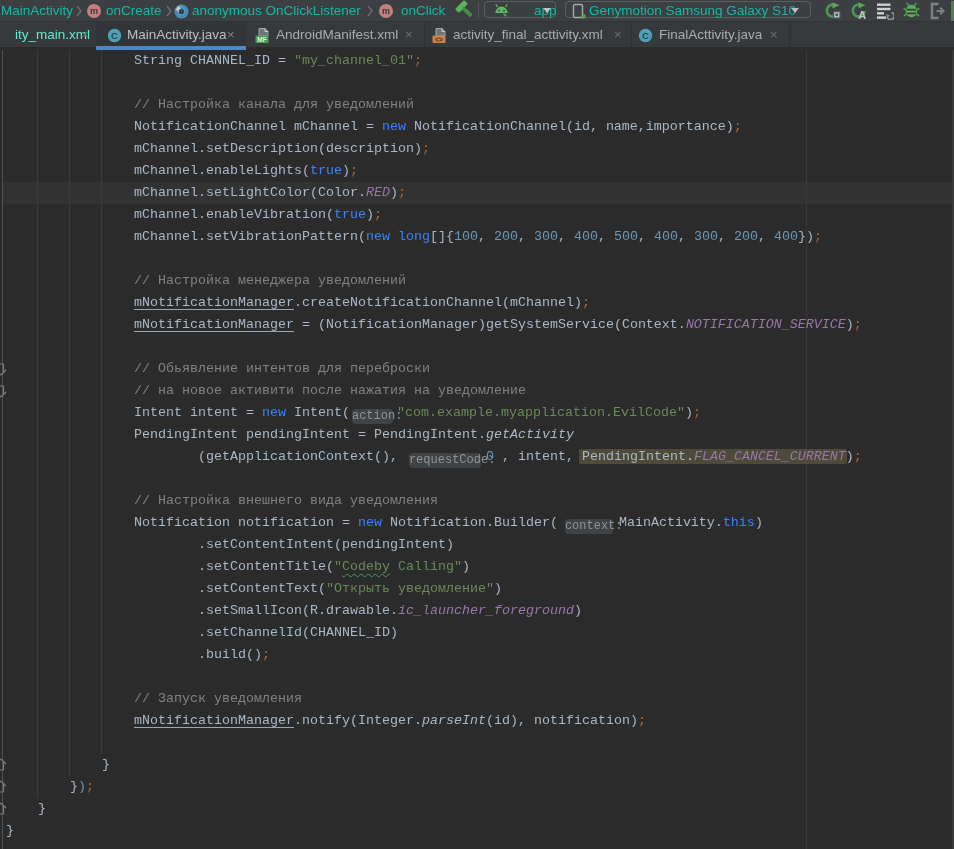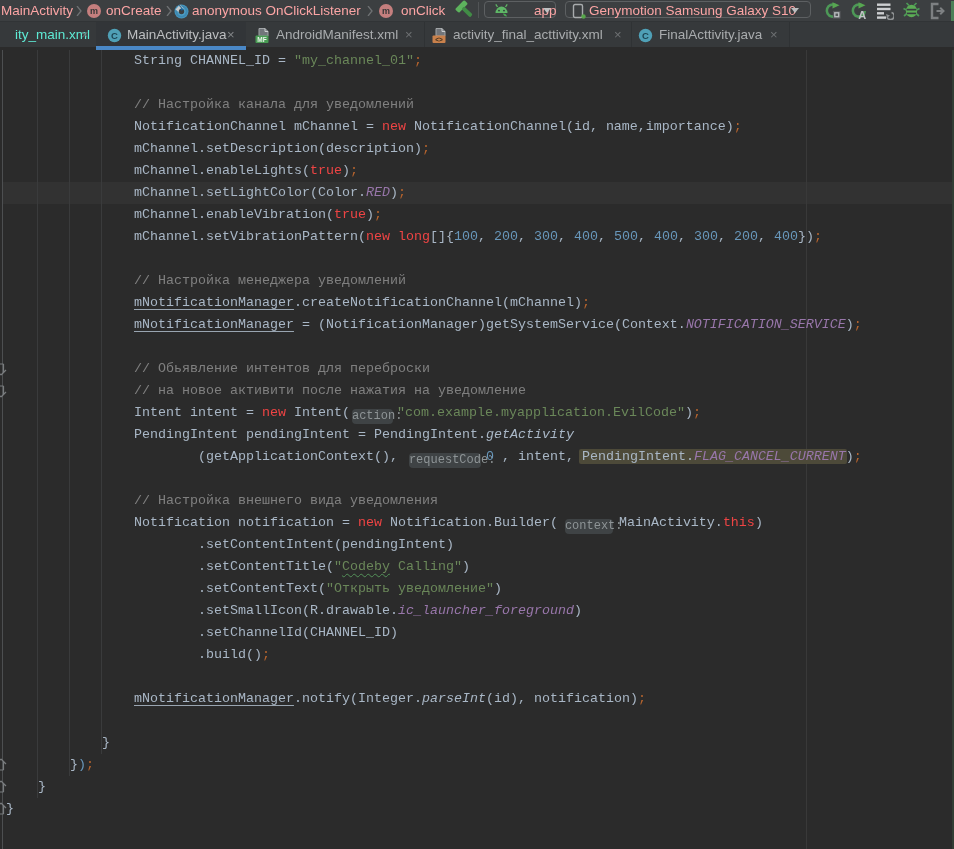--- a/index.html
+++ b/index.html
@@ -1,35 +1,35 @@
 <!DOCTYPE html>
 <html><head>
 <meta charset="utf-8">
 <style>
 * { margin:0; padding:0; box-sizing:border-box; -webkit-font-smoothing:antialiased; }
 html,body { width:954px; height:849px; overflow:hidden; background:#2B2B2B; }
 body { position:relative; font-family:"Liberation Sans", sans-serif; transform:translateZ(0); }
 
 
 #toolbar { will-change:transform; position:absolute; left:0; top:0; width:954px; height:22px; background:#3C3F41; border-bottom:1px solid #313436; }
-.bc { position:absolute; top:0; height:22px; line-height:22px; color:#fca5a5; font-size:13.5px; white-space:nowrap; }
+.bc { position:absolute; top:0; height:22px; line-height:22px; color:#14b8a6; font-size:13.5px; white-space:nowrap; }
 .chev { position:absolute; top:6px; width:6px; height:10px; }
 .micon { position:absolute; top:4px; width:14px; height:14px; border-radius:50%; background:#C57F7E; color:#373737; font:bold 9px/14px "Liberation Sans"; text-align:center; }
 #anonicon { position:absolute; left:173px; top:3px; }
 #hammer { position:absolute; left:452px; top:0px; }
 .tbox { position:absolute; top:1px; height:17px; border:1px solid #5D6062; border-radius:4px; }
 #box1 { left:484px; width:72px; }
 #box2 { left:565px; width:246px; }
 #sep1 { position:absolute; left:478px; top:2px; width:1px; height:16px; background:#515456; }
 .tri { position:absolute; width:0; height:0; border-left:4.5px solid transparent; border-right:4.5px solid transparent; border-top:5px solid #BFC1C3; }
 
 
 #code { will-change:transform; }
 #code .l { height:22px; line-height:22px; white-space:pre; font-family:"Liberation Mono", monospace; font-size:13.33px; color:#A9B7C6; }
-.k { color:#ef4444; }
+.k { color:#3b82f6; }
 .sc { color:#B4632E; }
 .s { color:#6A8759; }
 .n { color:#6897BB; }
 .c { color:#808080; }
 .f { color:#A9B7C6; text-decoration:underline #99A5B1; text-underline-offset:3px; text-decoration-thickness:1px; }
 .cn { color:#9876AA; font-style:italic; }
 .im { font-style:italic; }
 .hl { background:#4D4A39; padding:0 1px 0 3px; margin:0 -1px 0 -3px; border-radius:2px; }
 .sw { text-decoration:underline wavy #549159 1px; text-underline-offset:3px;margin-top:11px; }
 .b { display:inline-block; height:15px; line-height:15px; border-radius:4px; background:#3F4345; color:#8E9496;
@@ -203,20 +203,21 @@
   <div class="l"></div>
   <div class="l">                <span class="c">// Настройка внешнего вида уведомления</span></div>
   <div class="l">                Notification notification = <span class="k">new</span> Notification.Builder(<span class="b b3">context:</span>MainActivity.<span class="k">this</span>)</div>
   <div class="l">                        .setContentIntent(pendingIntent)</div>
   <div class="l">                        .setContentTitle(<span class="s">"<span class="sw">Codeby</span> Calling"</span>)</div>
   <div class="l">                        .setContentText(<span class="s">"Открыть уведомление"</span>)</div>
   <div class="l">                        .setSmallIcon(R.drawable.<span class="cn">ic_launcher_foreground</span>)</div>
   <div class="l">                        .setChannelId(CHANNEL_ID)</div>
   <div class="l">                        .build()<span class="sc">;</span></div>
   <div class="l"></div>
+  <div class="l">                <span class="c">// Запуск уведомления</span></div>
   <div class="l">                <span class="f">mNotificationManager</span>.notify(Integer.<span class="im">parseInt</span>(id), notification)<span class="sc">;</span></div>
   <div class="l"></div>
   <div class="l">            }</div>
   <div class="l">        }<span class="n">)</span><span class="sc">;</span></div>
   <div class="l">    }</div>
   <div class="l">}</div>
   </div>
 
   <div id="folds">
   <svg style="position:absolute; left:-3px; top:312px;" width="10" height="14" viewBox="0 0 10 14">

